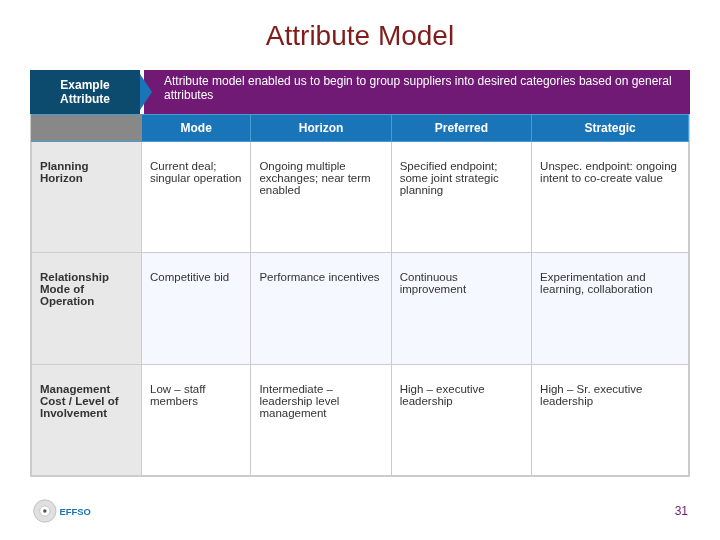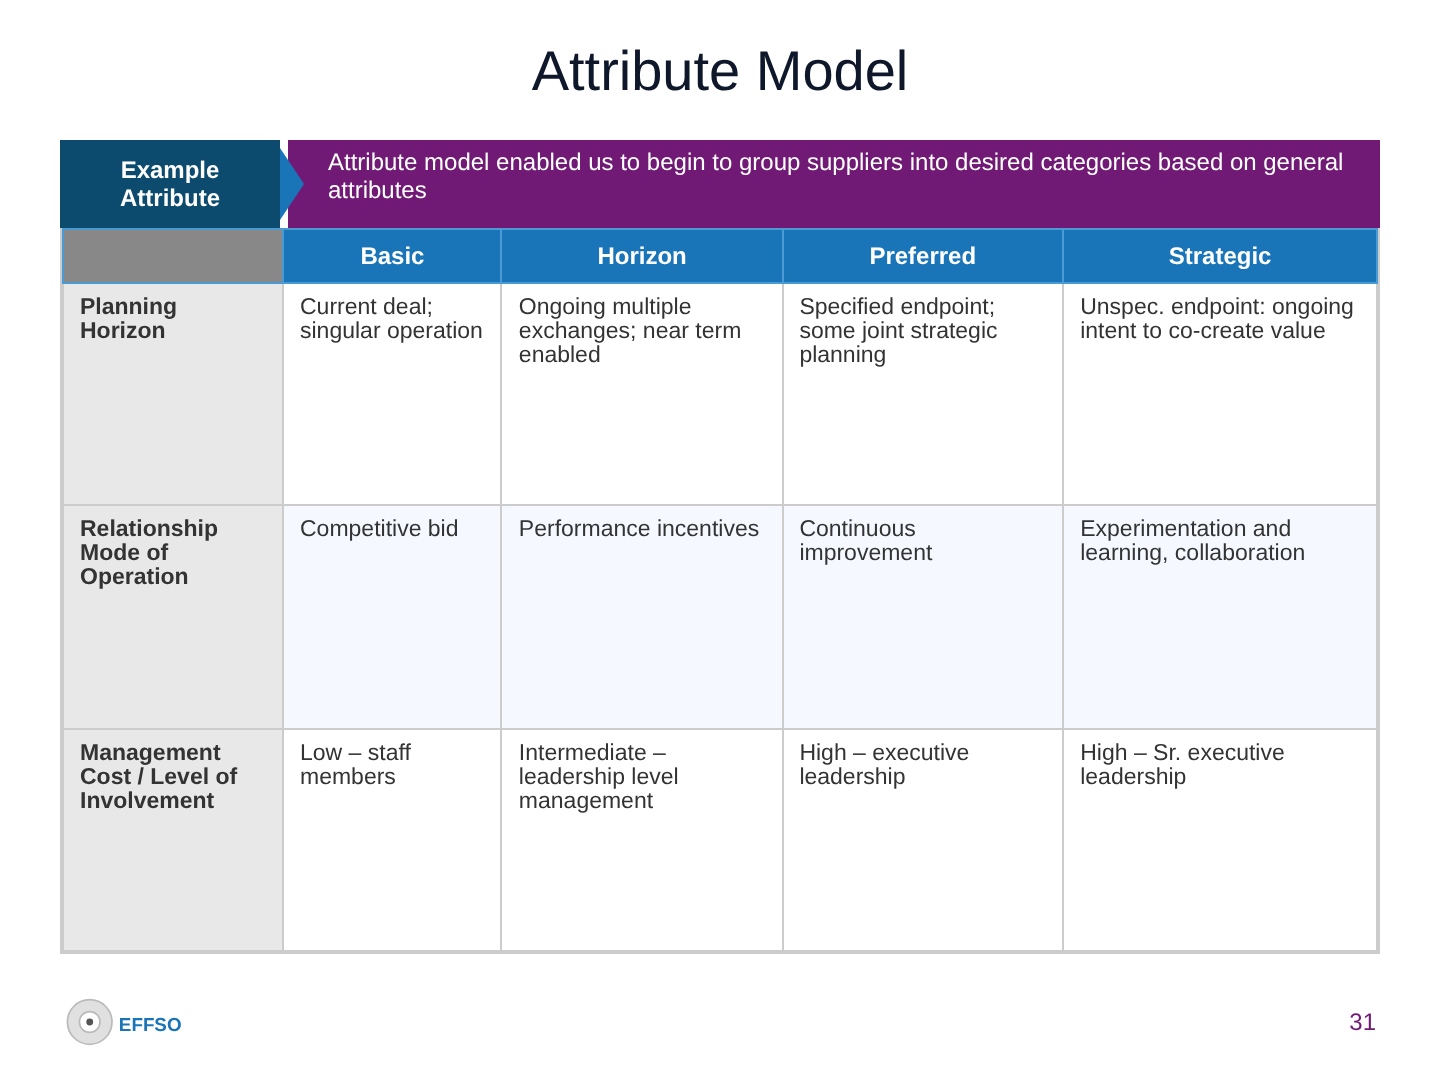--- a/index.html
+++ b/index.html
@@ -14,21 +14,21 @@
     .page {
       width: 720px;
       height: 540px;
       padding: 20px 30px 15px 30px;
       display: flex;
       flex-direction: column;
     }
     .title {
       font-size: 28px;
       font-weight: 300;
-      color: #0f172a;
+      color: #7f1d1d;
       text-align: center;
       margin-bottom: 18px;
     }
 
     .table-wrapper {
       flex: 1;
       display: flex;
       flex-direction: column;
       border: 1px solid #ccc;
       border-top: none;
@@ -46,21 +46,21 @@
       font-size: 12px;
       text-align: center;
       border: 1px solid #4a9ad4;
     }
     thead tr th:first-child {
       background: #888;
       width: 110px;
     }
     tbody tr td {
       border: 1px solid #ccc;
-      padding: 6px 8px;
+      padding: 18px 8px;
       vertical-align: top;
       font-size: 11.5px;
       color: #333;
     }
     tbody tr td:first-child {
       background: #e8e8e8;
       font-weight: bold;
       font-size: 11.5px;
       width: 110px;
     }
@@ -142,21 +142,21 @@
     <div class="desc-box">
       <span>Attribute model enabled us to begin to group suppliers into desired categories based on general attributes</span>
     </div>
   </div>
 
   <div class="table-wrapper">
     <table>
       <thead>
         <tr>
           <th></th>
-          <th>Basic</th>
+          <th>Mode</th>
           <th>Horizon</th>
           <th>Preferred</th>
           <th>Strategic</th>
         </tr>
       </thead>
       <tbody>
         <tr>
           <td>Planning Horizon</td>
           <td>Current deal; singular operation</td>
           <td>Ongoing multiple exchanges; near term enabled</td>

